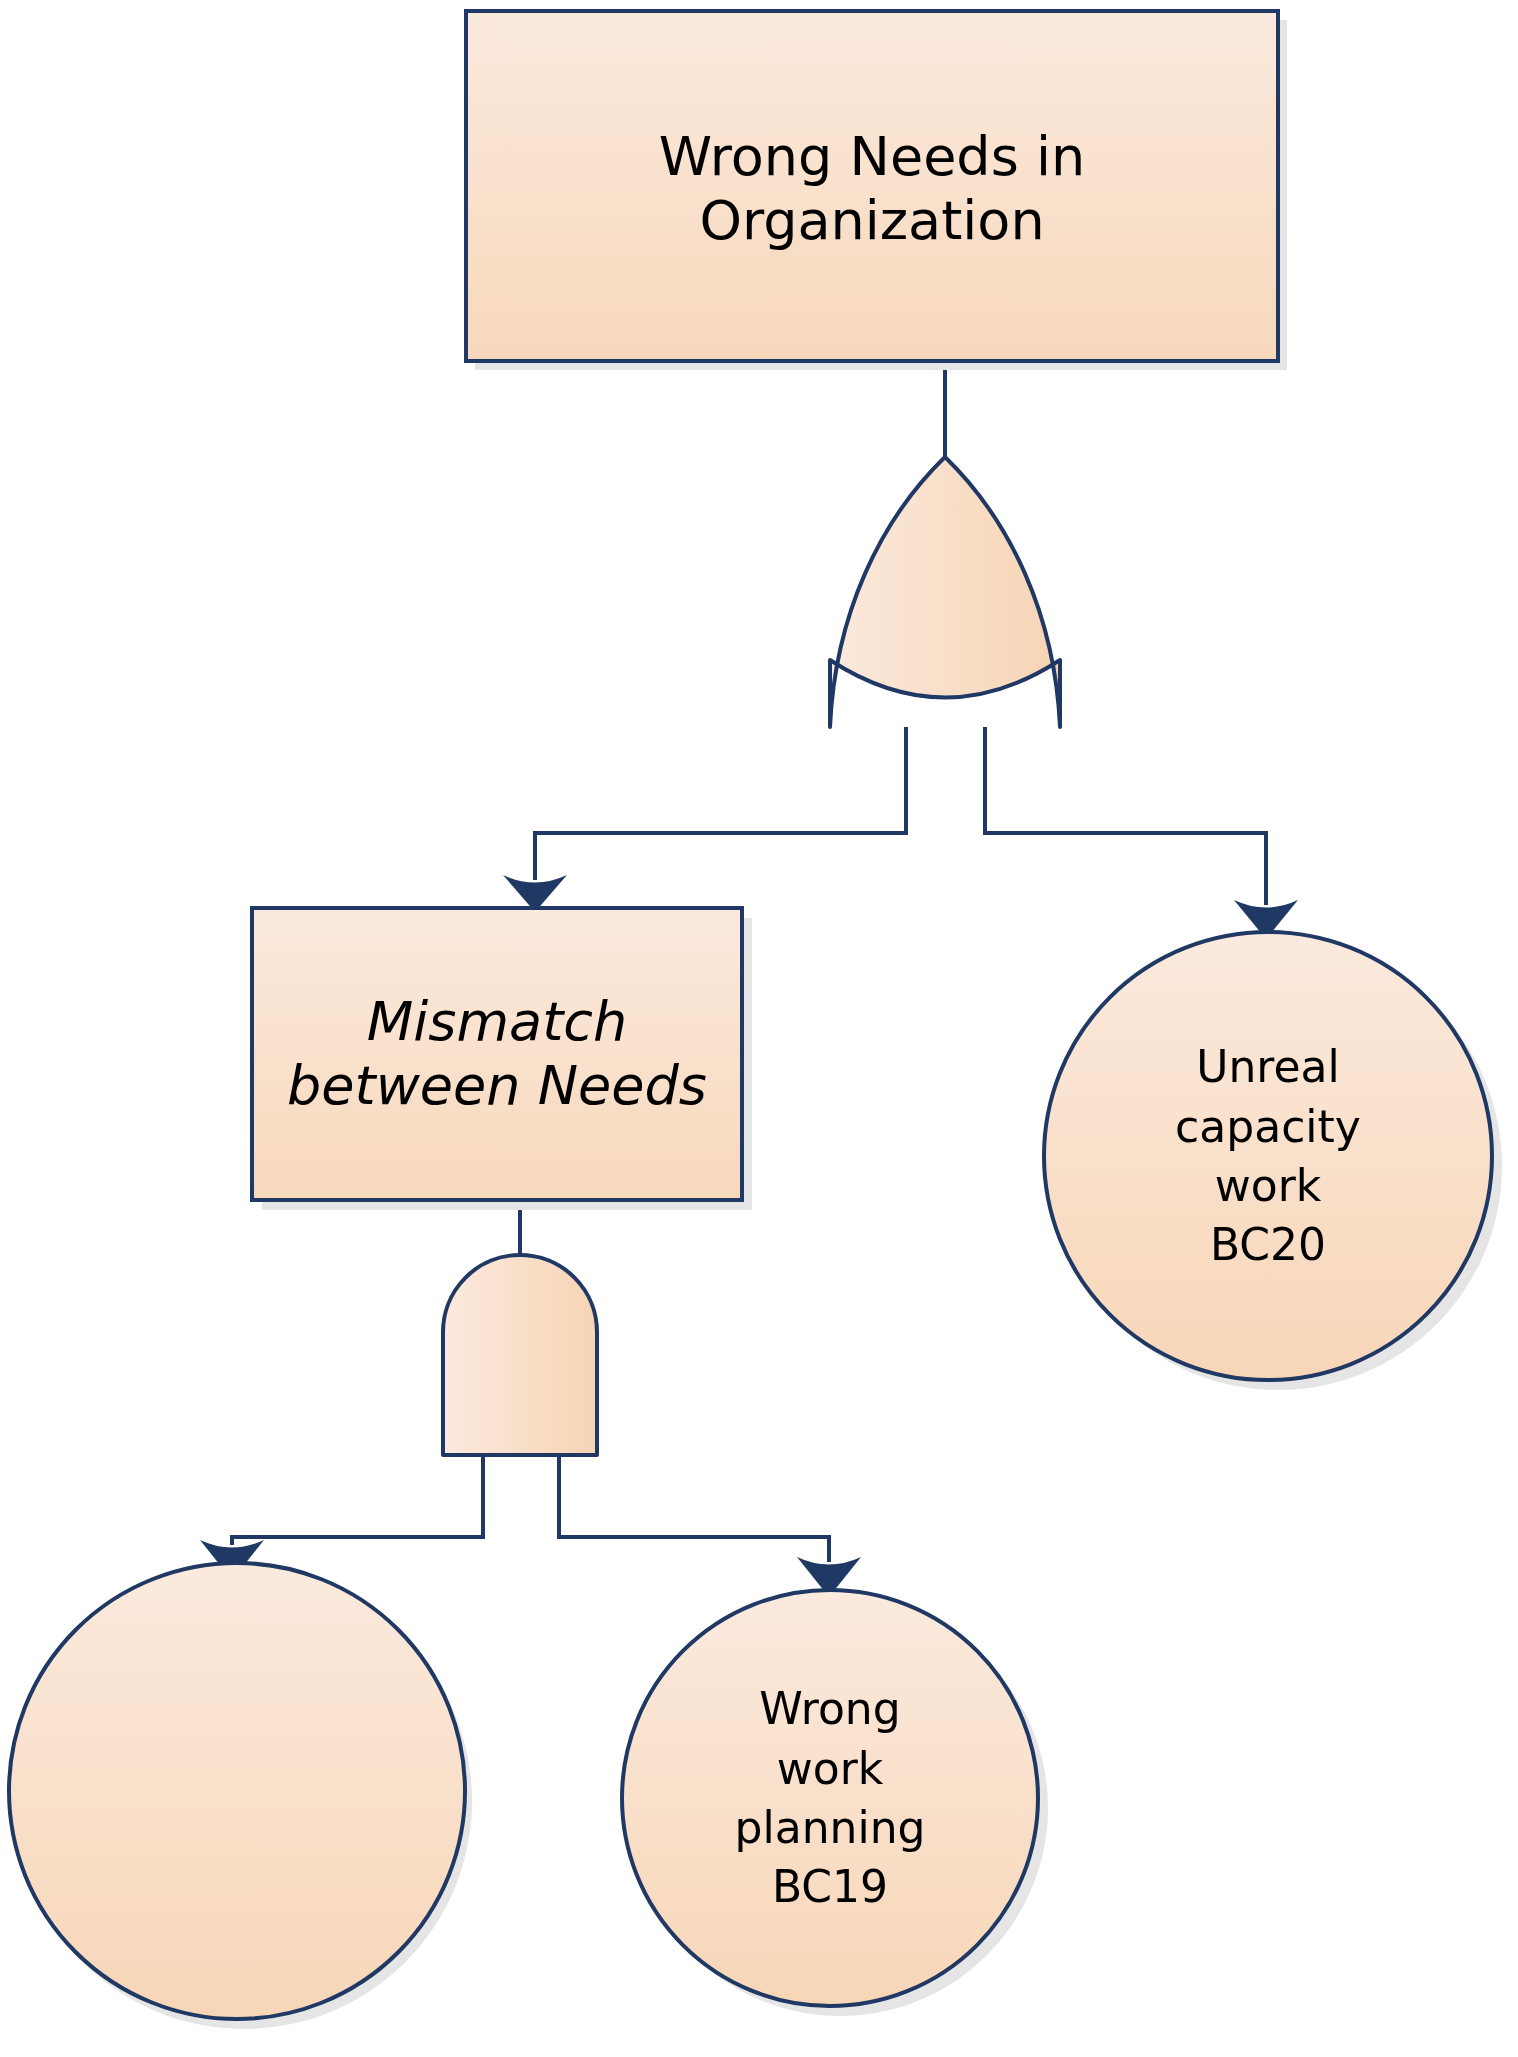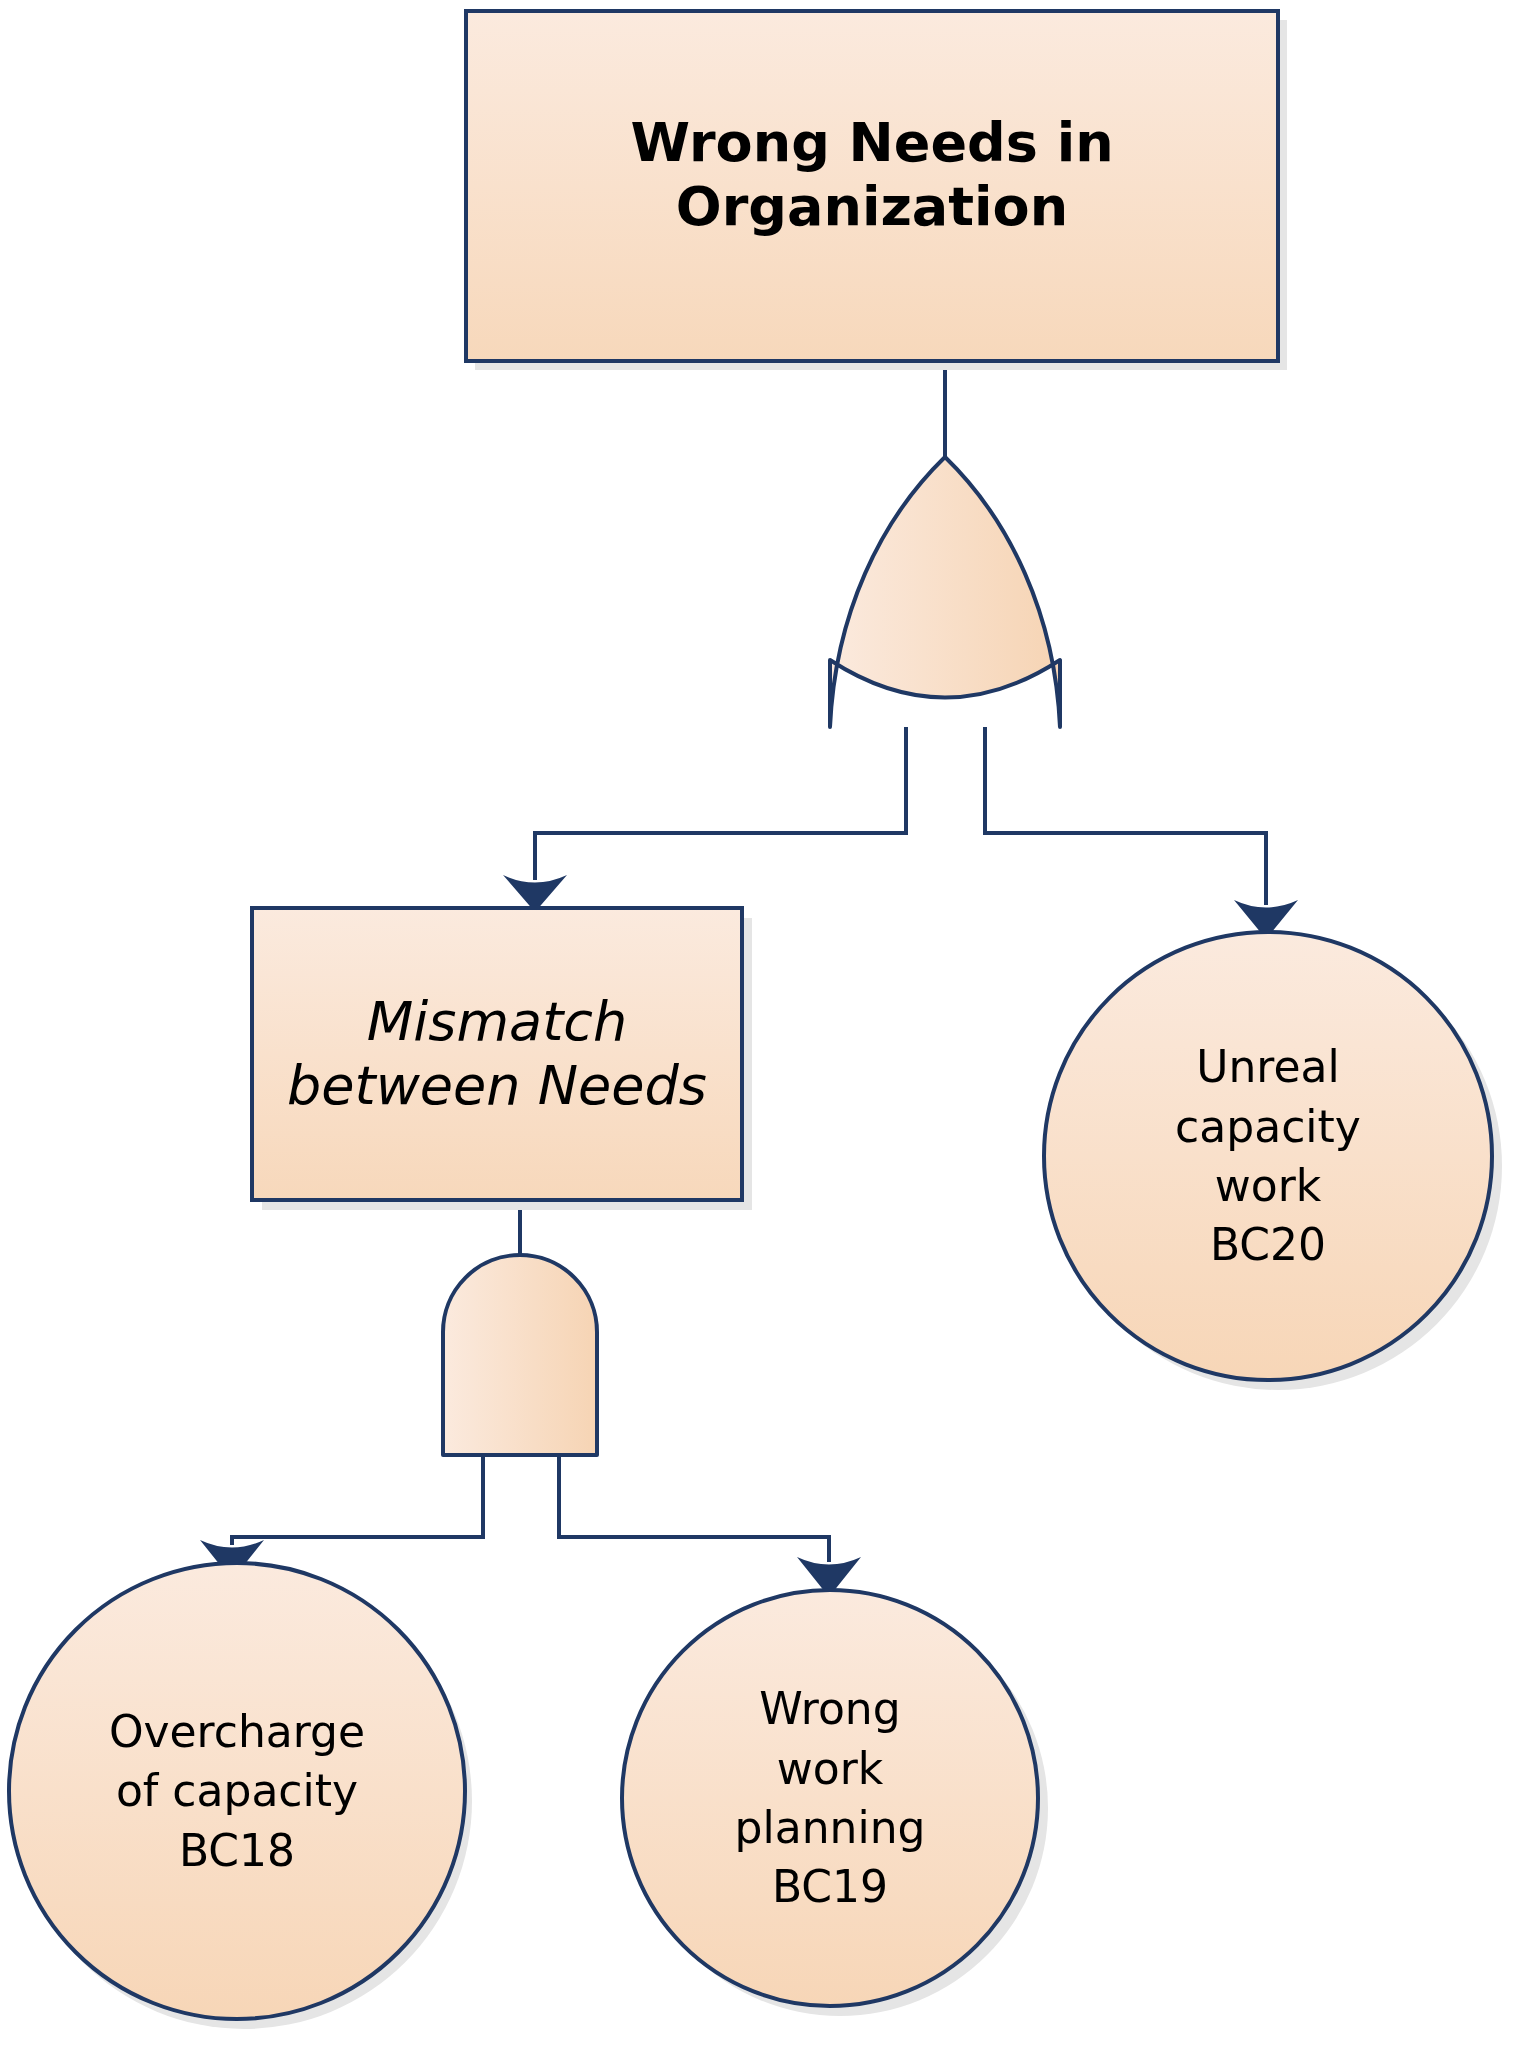--- a/index.html
+++ b/index.html
@@ -111,33 +111,30 @@
     <path d="M 443 1455
              L 443 1332
              A 77 77 0 0 1 597 1332
              L 597 1455 Z" fill="url(#gateGrad)" stroke="#1f3864" stroke-width="4" stroke-linejoin="round"></path>
 
     <circle cx="237" cy="1791" r="228" fill="url(#circGrad)" stroke="#1f3864" stroke-width="4"></circle>
 
     <circle cx="830" cy="1798" r="208" fill="url(#circGrad)" stroke="#1f3864" stroke-width="4"></circle>
   </svg>
 
-  <div class="node-label rect-label" style="left:466px; top:0; width:812px; height:350px;font-weight:bold;">Wrong Needs in
+  <div class="node-label rect-label" style="left:466px; top:14px; width:812px; height:350px;">Wrong Needs in
 Organization</div>
 
   <div class="node-label rect-label" style="left:252px; top:908px; width:490px; height:292px;font-style:italic;">Mismatch
 between Needs</div>
 
   <div class="node-label circle-label" style="left:1044px; top:932px; width:448px; height:448px;">Unreal
 capacity
 work
 BC20</div>
 
-  <div class="node-label circle-label" style="left:9px; top:1563px; width:456px; height:456px;">Overcharge
-of capacity
-BC18</div>
 
   <div class="node-label circle-label" style="left:622px; top:1590px; width:416px; height:416px;">Wrong
 work
 planning
 BC19</div>
 
 </div>
 
 </body></html>

